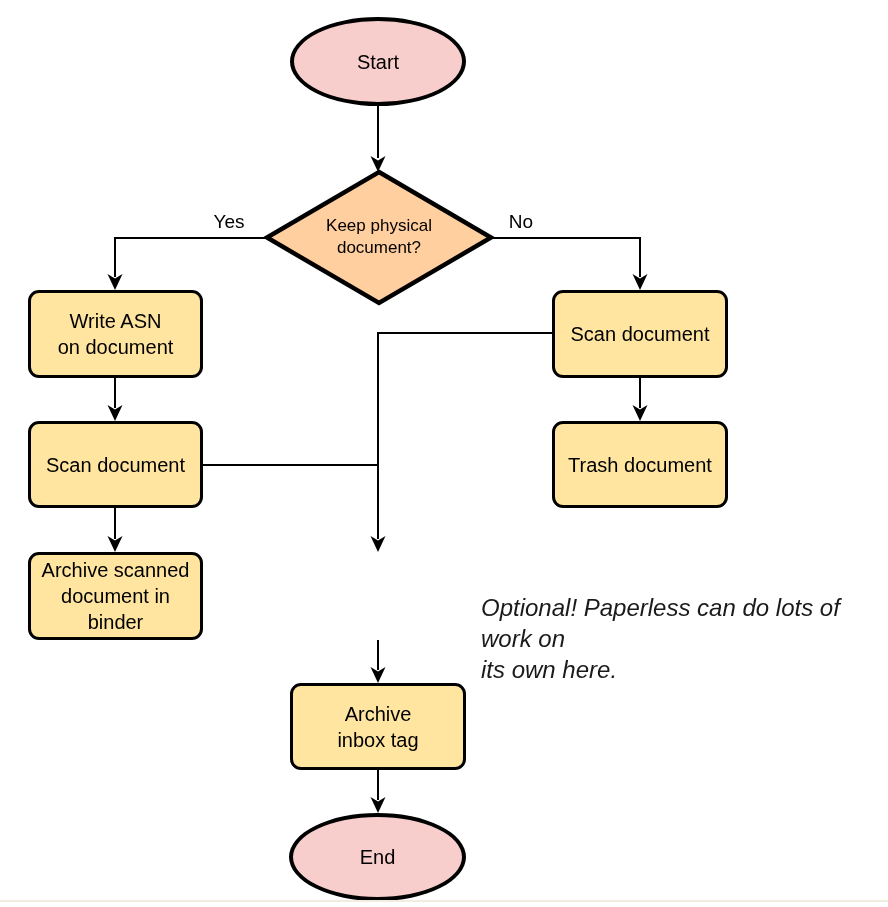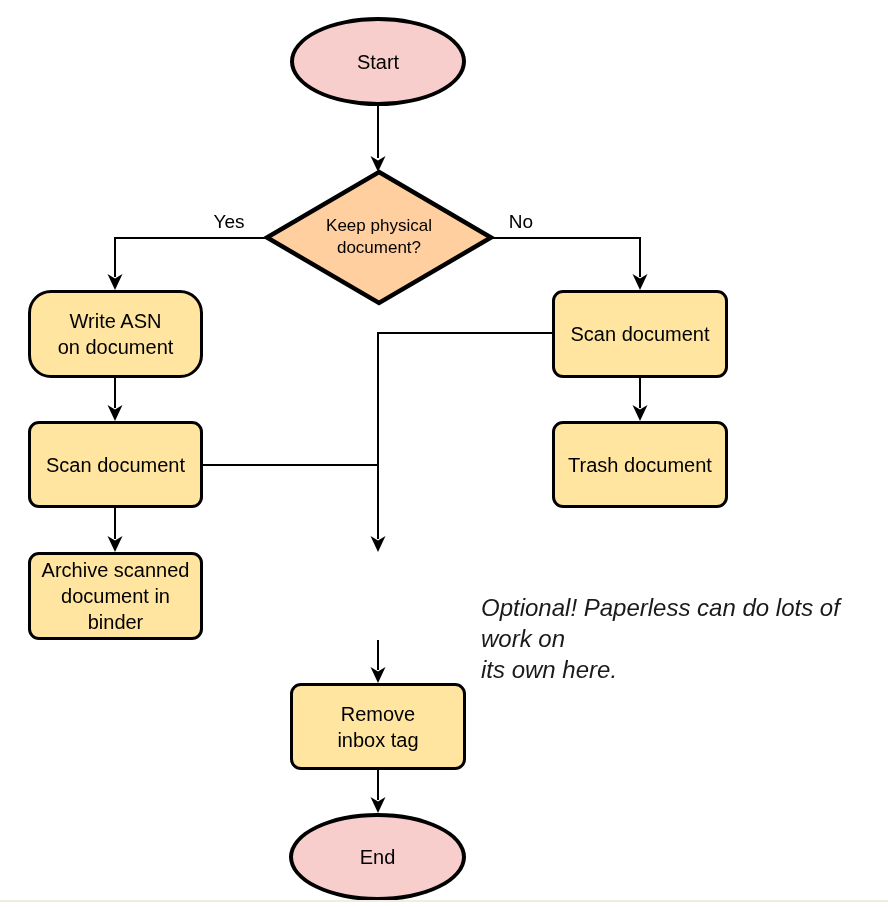--- a/index.html
+++ b/index.html
@@ -142,21 +142,21 @@
     <span>Start</span>
   </div>
 
   <div class="node terminal" style="left:289px; top:813px; width:177px; height:88px;">
     <span>End</span>
   </div>
 
   <div class="decision-label">Keep physical
 document?</div>
 
-  <div class="node process" style="left:28px; top:290px; width:175px; height:88px;border-radius:23px;">
+  <div class="node process" style="left:28px; top:290px; width:175px; height:88px;">
     <span>Write ASN
 on document</span>
   </div>
 
   <div class="node process" style="left:28px; top:421px; width:175px; height:87px;">
     <span>Scan document</span>
   </div>
 
   <div class="node process" style="left:28px; top:552px; width:175px; height:88px;">
     <span>Archive scanned
@@ -167,21 +167,21 @@
   <div class="node process" style="left:552px; top:290px; width:176px; height:88px;">
     <span>Scan document</span>
   </div>
 
   <div class="node process" style="left:552px; top:421px; width:176px; height:87px;">
     <span>Trash document</span>
   </div>
 
 
   <div class="node process" style="left:290px; top:683px; width:176px; height:87px;">
-    <span>Remove
+    <span>Archive
 inbox tag</span>
   </div>
 
   <div class="edge-label" style="left:229px; top:211px;">Yes</div>
   <div class="edge-label" style="left:521px; top:211px;">No</div>
 
   <div class="side-note">Optional! Paperless can do lots of work on
 its own here.</div>
 
   <div class="page-bottom-rule"></div>

